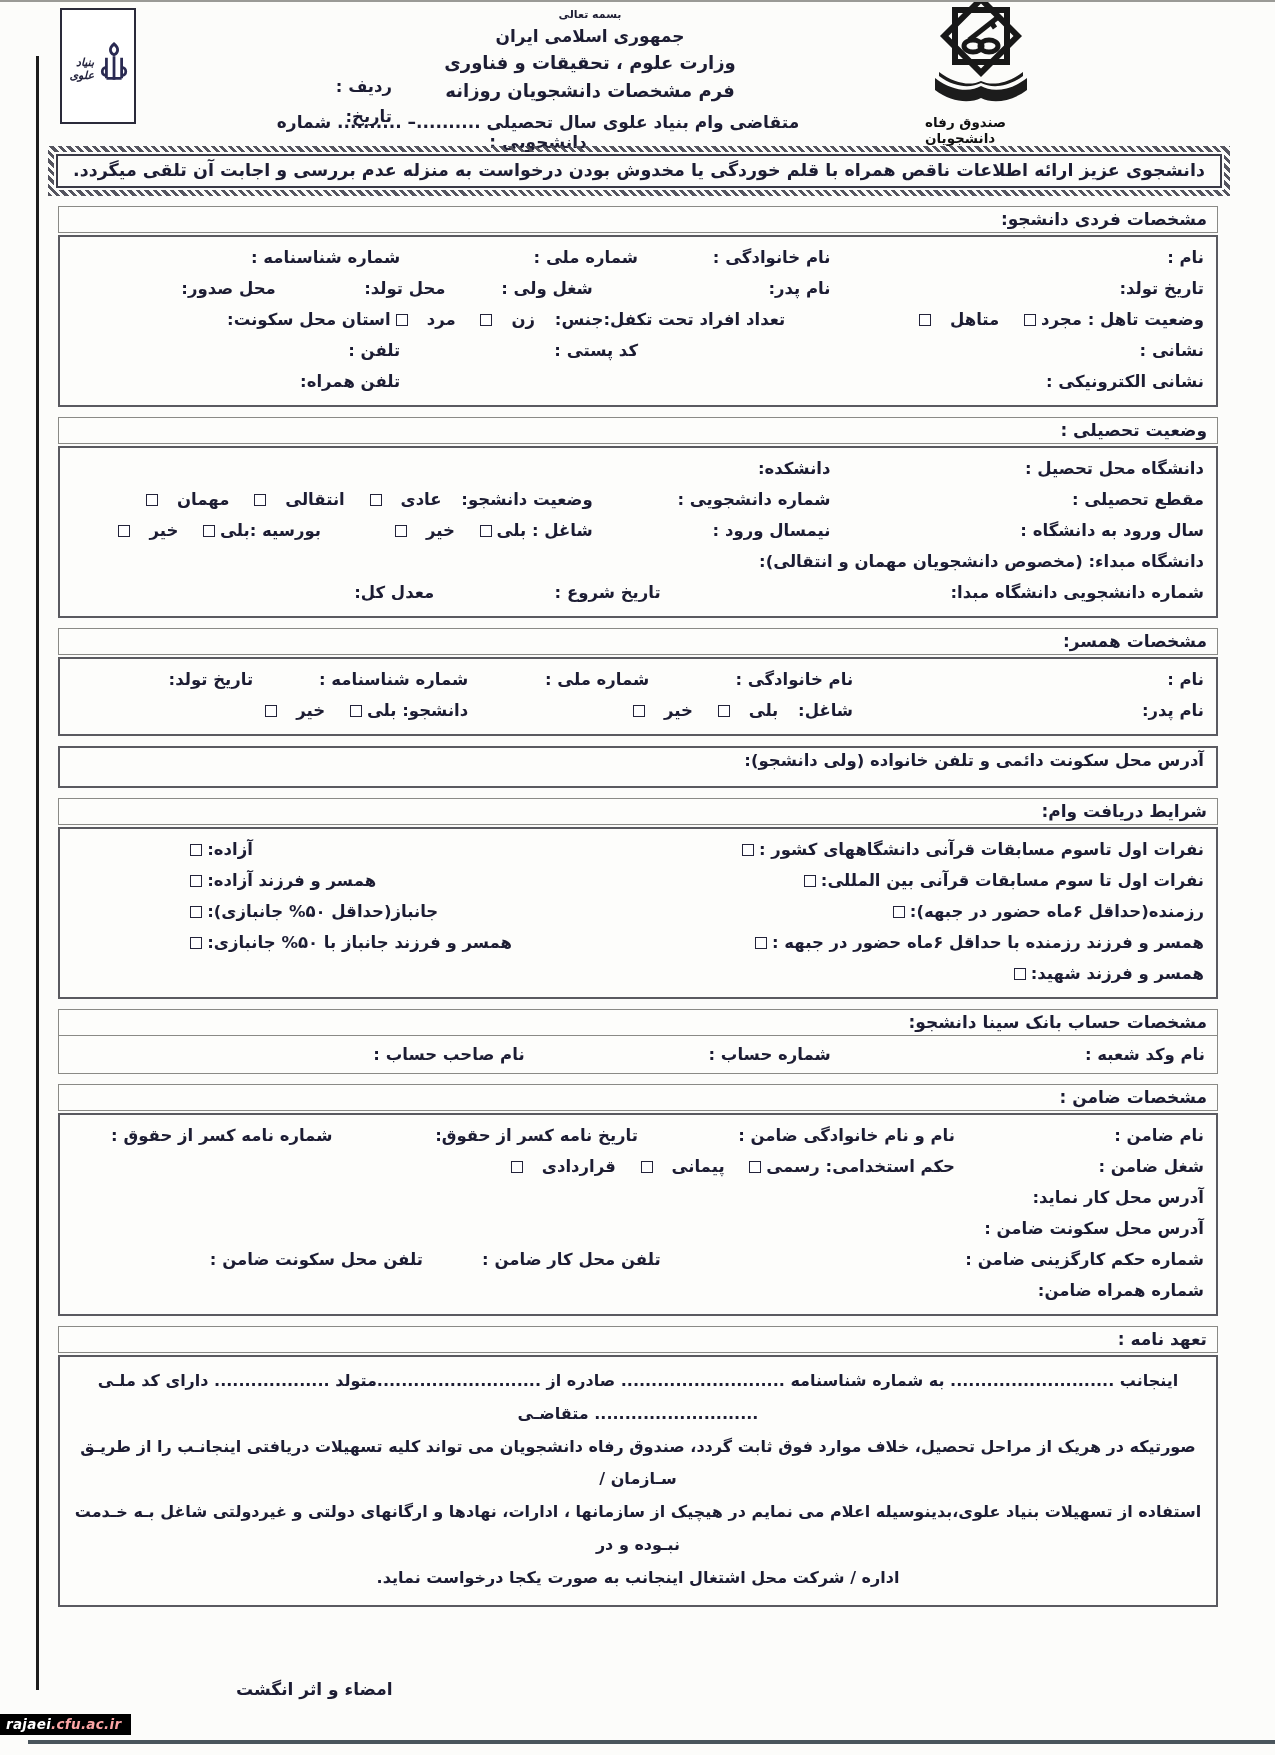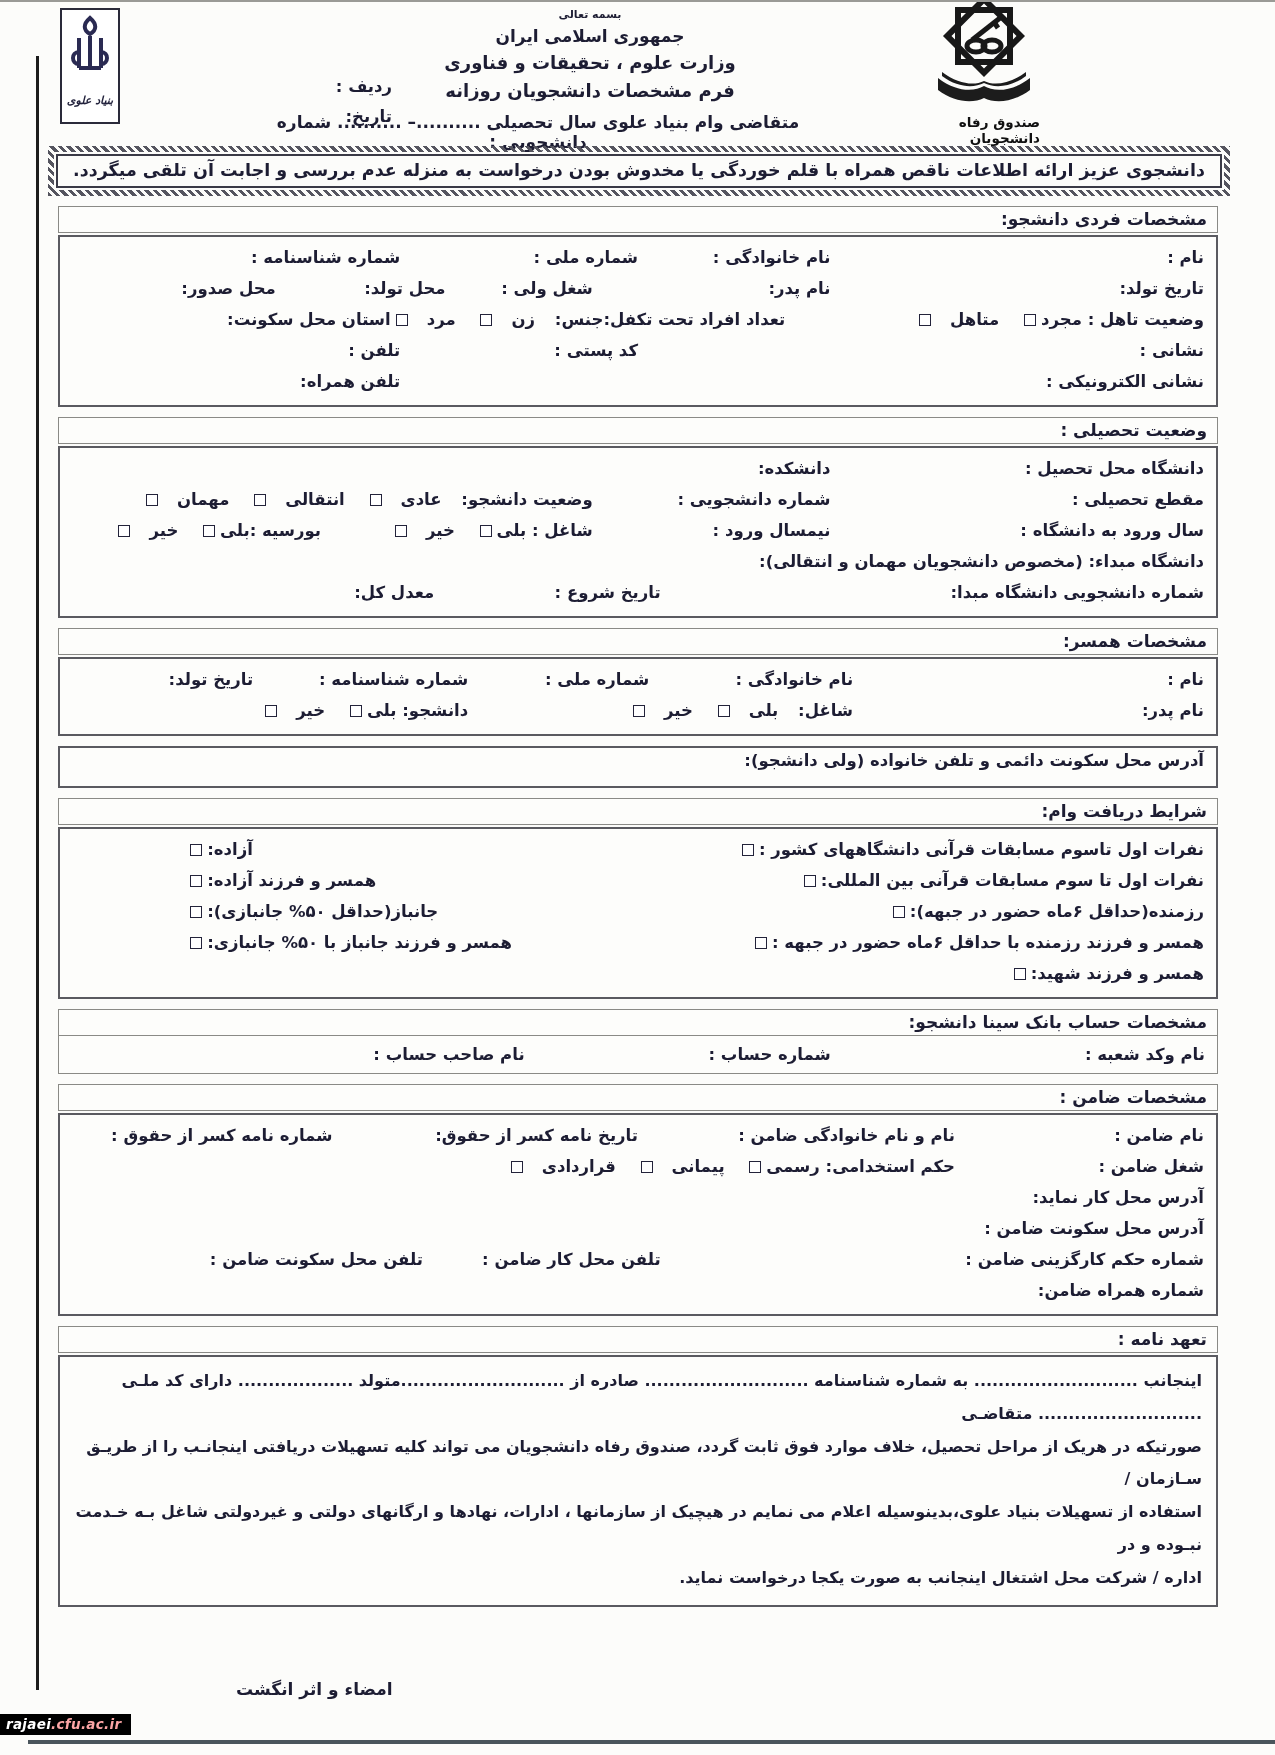--- a/index.html
+++ b/index.html
@@ -5,24 +5,24 @@
   *{margin:0;padding:0;box-sizing:border-box}
   html,body{background:#f7f7f4}
   .page{position:relative;width:1275px;height:1755px;background:#fcfcfa;
         direction:rtl;font-family:"DejaVu Sans",sans-serif;font-weight:bold;
         color:#1d1d33;overflow:hidden;margin:0 auto}
   .scan-top{position:absolute;top:0;left:0;width:100%;height:2px;background:#9a9a96}
   .scan-left{position:absolute;left:36px;top:56px;width:3px;height:1634px;background:#1c1c1c}
   .scan-bottom{position:absolute;left:28px;right:0;top:1740px;height:4px;background:#4a555c}
 
   
-  .logo-box{position:absolute;left:60px;top:8px;width:60px;height:116px;border:2px solid #2a2a3a;
-            display:flex;flex-direction:column;align-items:center;justify-content:flex-start;padding-top:4px;background:#fff}
+  .logo-box{position:absolute;left:60px;top:8px;width:76px;height:116px;border:2px solid #2a2a3a;
+            display:flex;flex-direction:row;align-items:center;justify-content:flex-start;padding-top:4px;background:#fff}
   .logo-script{font-size:11px;font-style:italic;margin-top:2px;color:#23233d}
-  .fund-logo{position:absolute;left:925px;top:2px;width:115px;text-align:right}
+  .fund-logo{position:absolute;left:925px;top:2px;width:115px;text-align:left}
   .fund-caption{font-size:13.5px;margin-top:-2px;letter-spacing:-0.5px;color:#111}
   .hdr-center{position:absolute;left:350px;top:6px;width:480px;text-align:center;line-height:1.55}
   .h-s{font-size:11px}.h-m{font-size:17px}.h-b{font-size:18px}
   .hdr-meta{position:absolute;left:312px;top:72px;width:80px;text-align:right;font-size:16.5px;line-height:1.8}
   .hdr-applicant{position:absolute;left:238px;top:112px;width:600px;text-align:center;font-size:17px}
 
   
   .content{position:absolute;left:58px;right:57px;top:146px}
   .notice{border:6px solid transparent;
           border-image:repeating-linear-gradient(45deg,#55555f 0 3px,transparent 3px 6px) 6;
@@ -41,21 +41,21 @@
   .w34{flex:0 0 34%}.w37{flex:0 0 37%}.w48{flex:0 0 48%}.w50{flex:0 0 50%}.w71{flex:0 0 71%}.wf{flex:1}
   .addr-strip{border:2px solid #5a5a60;min-height:42px;padding:3px 12px;font-size:16.5px;margin-top:10px;background:#fdfdfb}
   .loan-wrap{display:flex}
   .loan-right{flex:0 0 58%}
   .loan-left{flex:0 0 42%;text-align:left;padding-left:10%}
   .loan-left .row{justify-content:flex-end;direction:rtl}
   .loan-left .row{display:block;text-align:left;line-height:31px}
   .bank-row{display:flex;align-items:center;min-height:38px;border:1px solid #8a8a86;border-top:none;
             padding:2px 12px;font-size:16.5px;background:#fdfdfb}
   .commit-box{border:2px solid #5a5a60;padding:8px 14px 10px;font-size:16px;margin-top:2px;line-height:2.05;background:#fdfdfb}
-  .commit-box div{text-align:right}
+  .commit-box div{text-align:center}
   .signature{margin-top:72px;text-align:left;padding-left:178px;font-size:17px}
   .watermark{position:absolute;left:0;top:1714px;background:#000;color:#fff;font-size:13.5px;
              font-style:italic;padding:2px 10px 3px 6px;direction:ltr;letter-spacing:0.3px}
   .watermark .org{color:#fca5a5}
 </style>
 </head>
 <body>
 
 <div class="page">
   <div class="scan-top"></div>

